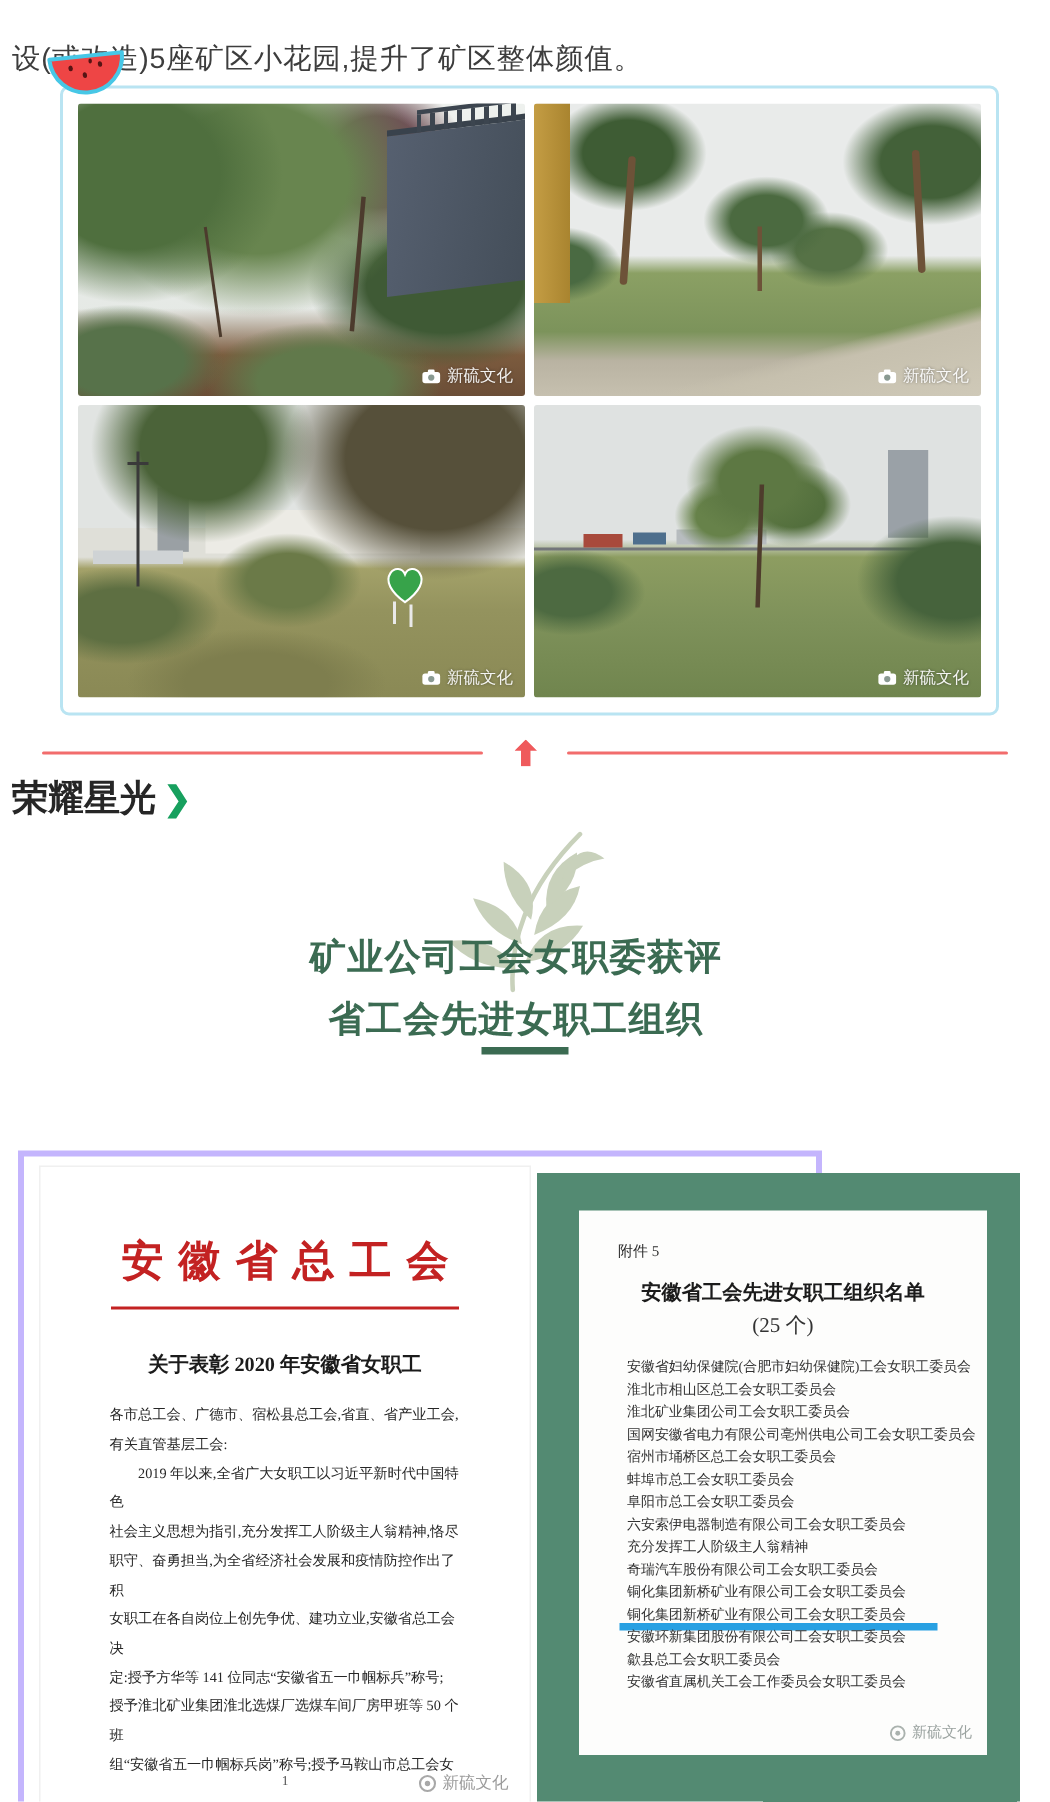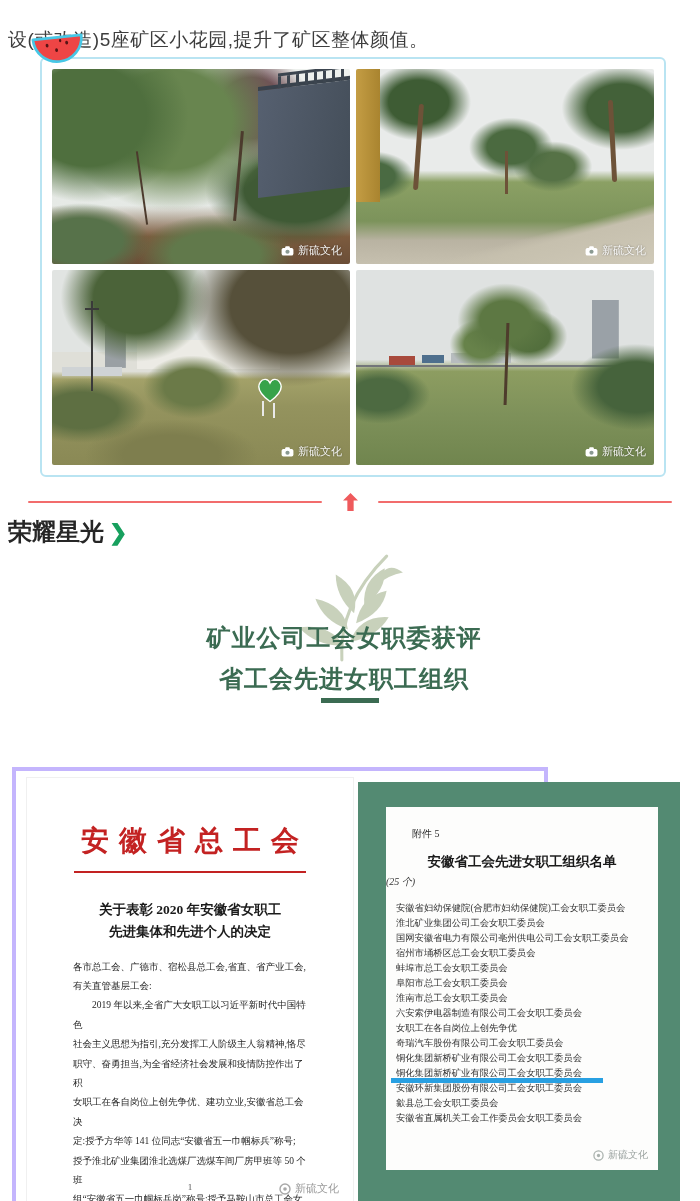--- a/index.html
+++ b/index.html
@@ -118,22 +118,22 @@
   .bline{white-space:pre-wrap;}
   .pageno{position:absolute;bottom:20px;left:0;right:0;text-align:center;font-size:9px;color:#555;}
   .doc-wm{position:absolute;right:14px;bottom:16px;display:flex;align-items:center;gap:4px;
     color:#9b9b9b;font-size:11px;font-family:"Liberation Sans",sans-serif;}
   .blue-bar{position:absolute;left:8px;bottom:1px;width:126px;height:6px;background:#8fd9f6;}
   .rpanel{position:absolute;left:342px;top:11px;width:322px;height:426px;background:#538a72;}
   .rpage{position:absolute;left:28px;top:25px;width:272px;height:363px;background:#fdfdfc;
     box-sizing:border-box;font-family:"Liberation Serif", serif;color:#2c2c2c;}
   .attach{margin:20px 0 0 26px;font-size:10px;}
   .list-title{margin-top:12px;text-align:center;font-weight:bold;font-size:13.5px;color:#1b1b1b;}
-  .count{margin-top:4px;text-align:left;font-size:10px;color:#333;font-style:italic;}
-  .rlist{margin:12px 8px 0 10px;font-size:9.3px;line-height:15px;color:#333;}
+  .count{margin-top:4px;text-align:center;font-size:14px;color:#333;}
+  .rlist{margin:12px 8px 0 32px;font-size:9.3px;line-height:15px;color:#333;}
   .ritem{position:relative;white-space:nowrap;}
   .ritem.hl::after{content:"";position:absolute;left:-5px;bottom:-2px;width:212px;height:5px;
     background:#28a0e2;}
   .rwm{position:absolute;right:10px;bottom:8px;display:flex;align-items:center;gap:4px;
     color:#9ba3a0;font-size:10px;font-family:"Liberation Sans",sans-serif;}
 </style>
 </head>
 <body>
 
 <p class="intro">设(或改造)5座矿区小花园,提升了矿区整体颜值。</p>
@@ -238,21 +238,20 @@
 <div class="h-title h2">省工会先进女职工组织</div>
 <div class="h-underline"></div>
 
 <div class="docs">
 
   <div class="lpage">
     <div class="org-title">安徽省总工会</div>
     <div class="red-rule"></div>
     <div class="doc-heading">
       <div>关于表彰 2020 年安徽省女职工</div>
-      <div>先进集体和先进个人的决定</div>
     </div>
     <div class="doc-body">
 
     <div class="bline">各市总工会、广德市、宿松县总工会,省直、省产业工会,</div>
         <div class="bline">有关直管基层工会:</div>
         <div class="bline">　　2019 年以来,全省广大女职工以习近平新时代中国特色</div>
         <div class="bline">社会主义思想为指引,充分发挥工人阶级主人翁精神,恪尽</div>
         <div class="bline">职守、奋勇担当,为全省经济社会发展和疫情防控作出了积</div>
         <div class="bline">女职工在各自岗位上创先争优、建功立业,安徽省总工会决</div>
         <div class="bline">定:授予方华等 141 位同志“安徽省五一巾帼标兵”称号;</div>
@@ -271,28 +270,28 @@
   </div>
 
   <div class="rpanel">
     <div class="rpage">
       <div class="attach">附件 5</div>
       <div class="list-title">安徽省工会先进女职工组织名单</div>
       <div class="count">(25 个)</div>
       <div class="rlist">
 
       <div class="ritem">安徽省妇幼保健院(合肥市妇幼保健院)工会女职工委员会</div>
+          <div class="ritem">淮北市相山区总工会女职工委员会</div>
           <div class="ritem">淮北矿业集团公司工会女职工委员会</div>
           <div class="ritem">国网安徽省电力有限公司亳州供电公司工会女职工委员会</div>
           <div class="ritem">宿州市埇桥区总工会女职工委员会</div>
           <div class="ritem">蚌埠市总工会女职工委员会</div>
           <div class="ritem">阜阳市总工会女职工委员会</div>
-          <div class="ritem">淮南市总工会女职工委员会</div>
           <div class="ritem">六安索伊电器制造有限公司工会女职工委员会</div>
-          <div class="ritem">女职工在各自岗位上创先争优</div>
+          <div class="ritem">充分发挥工人阶级主人翁精神</div>
           <div class="ritem">奇瑞汽车股份有限公司工会女职工委员会</div>
           <div class="ritem">铜化集团新桥矿业有限公司工会女职工委员会</div>
           <div class="ritem hl">铜化集团新桥矿业有限公司工会女职工委员会</div>
           <div class="ritem">安徽环新集团股份有限公司工会女职工委员会</div>
           <div class="ritem">歙县总工会女职工委员会</div>
           <div class="ritem">安徽省直属机关工会工作委员会女职工委员会</div>
         </div>
       <div class="rwm">
         <svg width="11" height="11" viewBox="0 0 12 12">
             <circle cx="6" cy="6" r="5" fill="none" stroke="#aab2ae" stroke-width="1.4"></circle>

